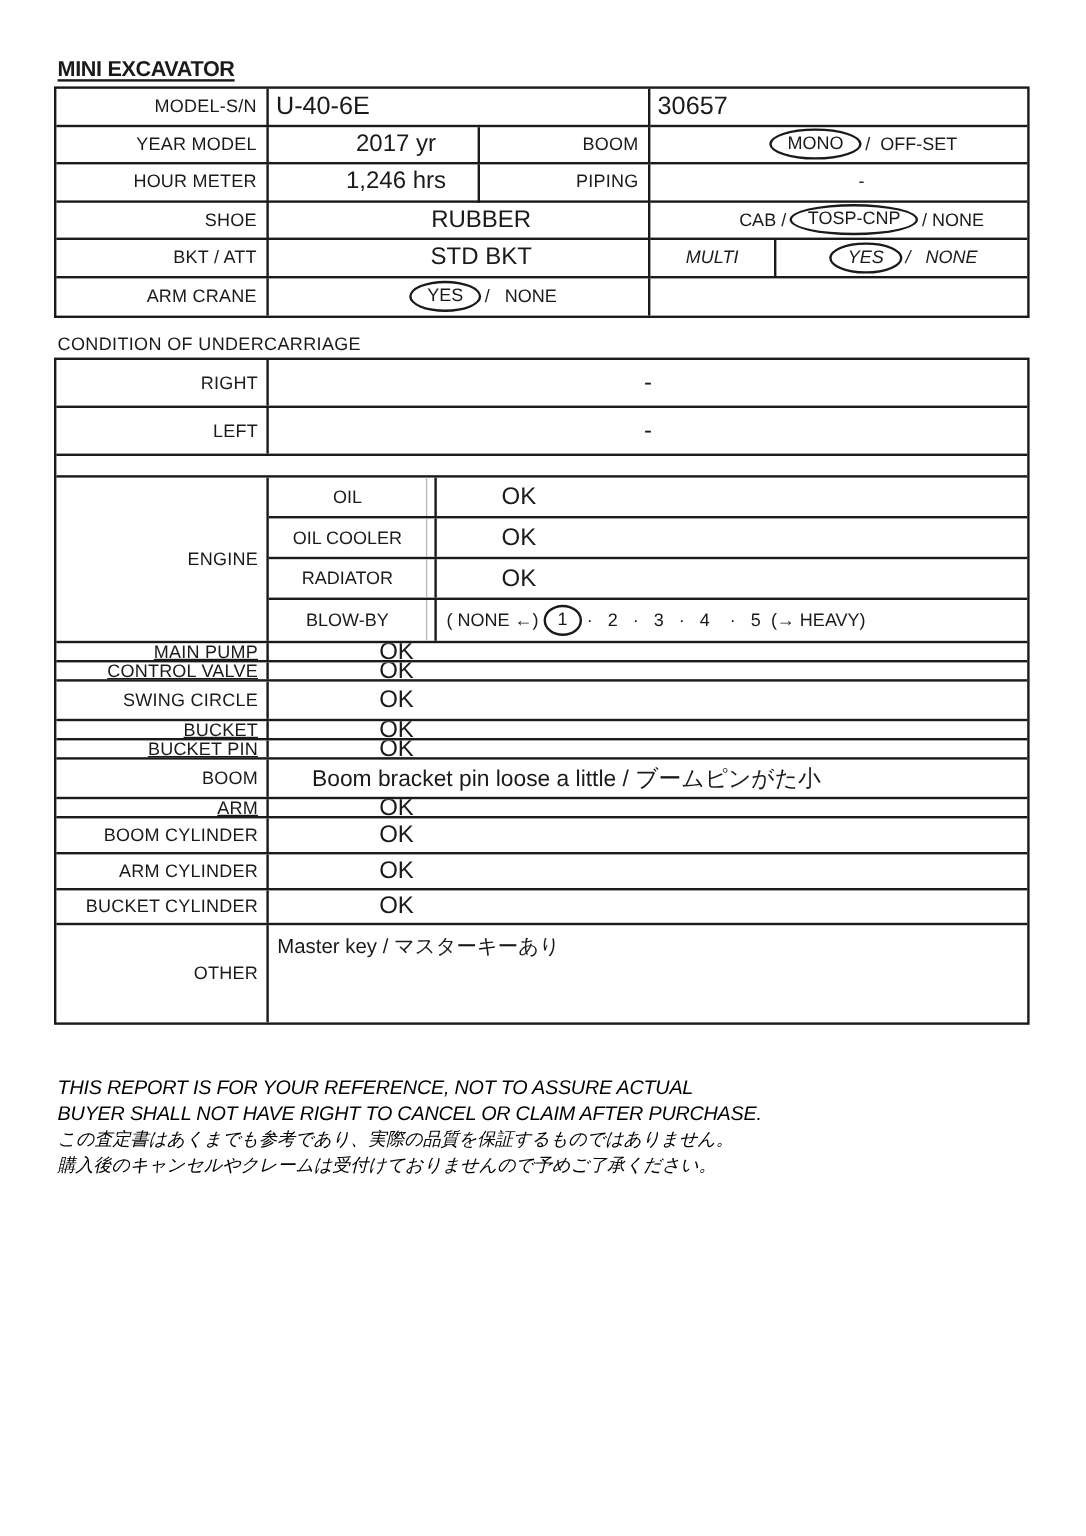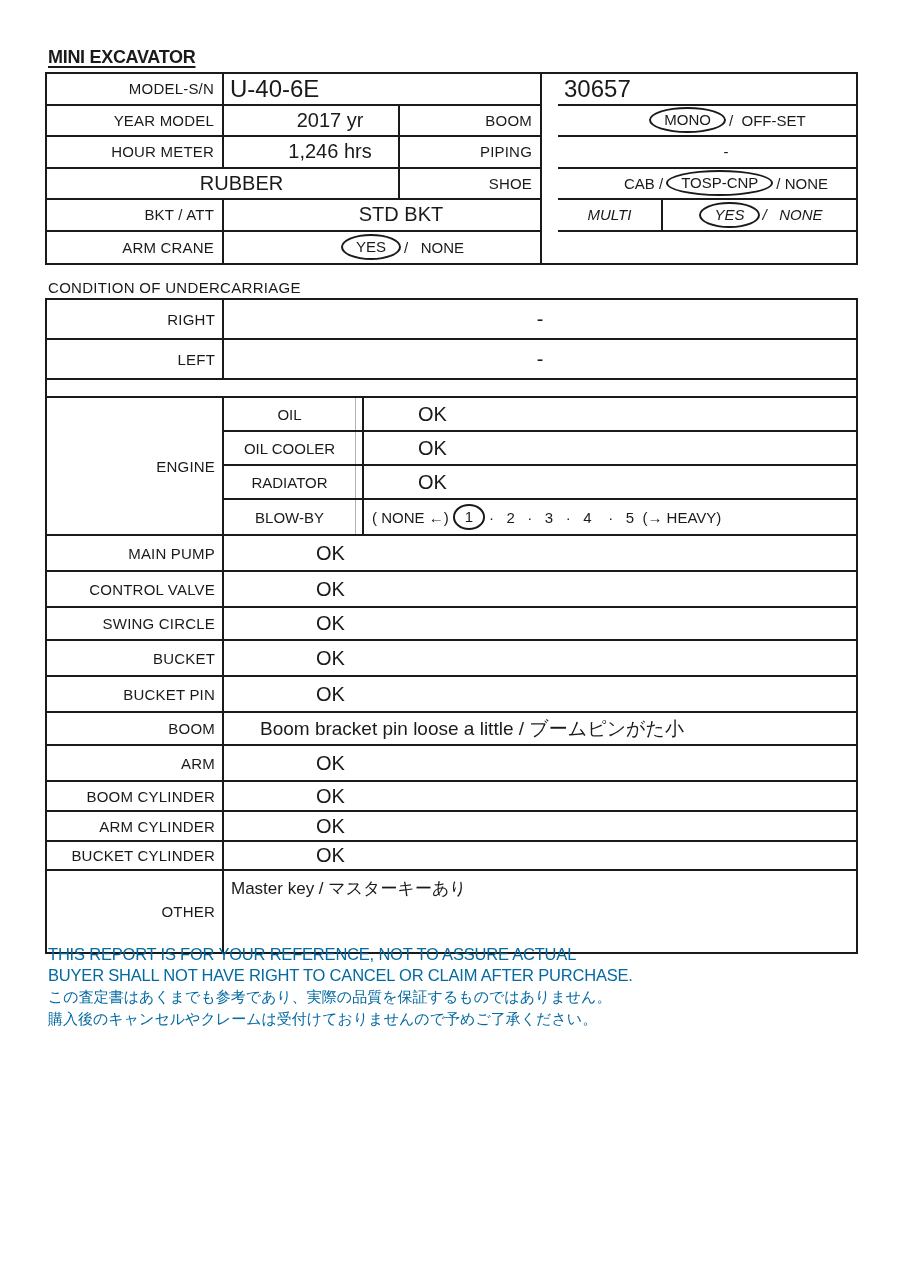--- a/index.html
+++ b/index.html
@@ -18,26 +18,26 @@
   .t1 {
     position:absolute; left:45px; top:72px; width:813px;
     border:2px solid #1a1a1a; box-sizing:border-box;
     display:grid; grid-template-columns:177px 176px 142px 1fr;
     grid-auto-rows:31.5px; background:#fff;
   }
   .cell {
     box-sizing:border-box; border-right:2px solid #1a1a1a; border-bottom:2px solid #1a1a1a;
     display:flex; align-items:center; overflow:hidden;padding-left:38px;
   }
-  .cell.nr { border-right:none;margin-left:16px; }
+  .cell.nr { border-right:none; }
   .cell.nb { border-bottom:none; }
   .lab { justify-content:flex-end; padding-right:8px; font-size:15px; letter-spacing:0.2px; }
   .ctr { justify-content:center; }
   .left { justify-content:flex-start; padding-left:6px; }
-  .vbig { font-size:24px; }
+  .vbig { font-size:21px; }
   .vmed { font-size:20px; }
   .sm { font-size:15px; }
   .span2 { grid-column:span 2; }
   .split { padding:0;font-style:italic; }
   .split .multi { width:105px; height:100%; box-sizing:border-box; border-right:2px solid #1a1a1a;
                   display:flex; align-items:center; justify-content:center; font-size:15px; }
   .split .yn { flex:1; display:flex; align-items:center; justify-content:center; font-size:15px; }
   .pre { white-space:pre;text-align:right; }
   .circ {
     display:inline-block; border:2px solid #1a1a1a; border-radius:50%;
@@ -50,21 +50,21 @@
     position:absolute; left:48px; top:279px; font-size:15px; letter-spacing:0.3px;
   }
   
   .t2 {
     position:absolute; left:45px; top:298px; width:813px;
     border:2px solid #1a1a1a; box-sizing:border-box; background:#fff;
     display:flex; flex-direction:column;
   }
   .r { display:flex; box-sizing:border-box; border-bottom:2px solid #1a1a1a; }
   .r:last-child { border-bottom:none; }
-  .h40 { height:40px;text-align:right; } .h34 { height:36px; } .h33 { height:33px; }
+  .h40 { height:40px;text-align:right; } .h34 { height:16px;text-decoration:underline; } .h33 { height:33px; }
   .h30 { height:30px; } .h29 { height:29px; } .h80 { height:81px; }
   .lab2 {
     width:177px; box-sizing:border-box; border-right:2px solid #1a1a1a;
     display:flex; align-items:center; justify-content:flex-end;
     padding-right:7px; font-size:15px; letter-spacing:0.2px; flex-shrink:0;
   }
   .val { flex:1; display:flex; align-items:center; font-size:20px; padding-left:92px; overflow:hidden; }
   .val.vctr { justify-content:center; padding-left:0; }
   .val.long { padding-left:36px; font-size:19px; }
   .val.top { align-items:flex-start; padding:6px 0 0 7px; font-size:17px; }
@@ -73,21 +73,21 @@
   .engine-rows { flex:1; display:flex; flex-direction:column; }
   .er { display:flex; height:34px; box-sizing:border-box; border-bottom:2px solid #1a1a1a; }
   .er:last-child { border-bottom:none; }
   .esub { width:132px; box-sizing:border-box; border-right:1px solid #b3b3b3;
           display:flex; align-items:center; justify-content:center; font-size:15px; flex-shrink:0; }
   .egap { width:6px; flex-shrink:0; }
   .eval { flex:1; box-sizing:border-box; border-left:2px solid #1a1a1a;
           display:flex; align-items:center; padding-left:54px; font-size:20px; }
   .eval.blow { padding-left:8px; font-size:15px; }
   
-  .disclaimer { position:absolute; left:48px; top:944px; color:#0369a1; }
+  .disclaimer { position:absolute; left:48px; top:897px; color:#000000;font-style:italic; }
   .disclaimer .en { font-size:16.5px; line-height:21px; letter-spacing:-0.2px; }
   .disclaimer .jp { font-size:15px; line-height:21.5px; }
 </style>
 </head>
 <body>
 
 <div class="page">
 
   <div class="doc-title">MINI EXCAVATOR</div>
 
@@ -103,22 +103,22 @@
     <div class="cell ctr sm nr">
       <span class="circ">MONO</span>
       <span class="pre">/  OFF-SET</span>
     </div>
 
     <div class="cell lab">HOUR METER</div>
     <div class="cell ctr vmed">1,246 hrs</div>
     <div class="cell lab">PIPING</div>
     <div class="cell ctr sm nr">-</div>
 
+    <div class="cell lab">SHOE</div>
     <div class="cell ctr vmed span2">RUBBER</div>
-    <div class="cell lab">SHOE</div>
     <div class="cell ctr sm nr">
       <span class="pre">CAB /</span>
       <span class="circ">TOSP-CNP</span>
       <span class="pre">/ NONE</span>
     </div>
 
     <div class="cell lab">BKT / ATT</div>
     <div class="cell ctr vmed span2">STD BKT</div>
     <div class="cell split nr">
       <div class="multi">MULTI</div>

